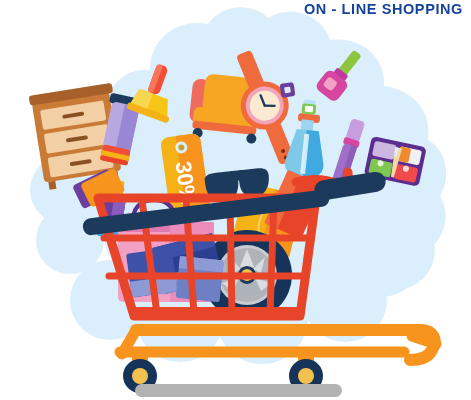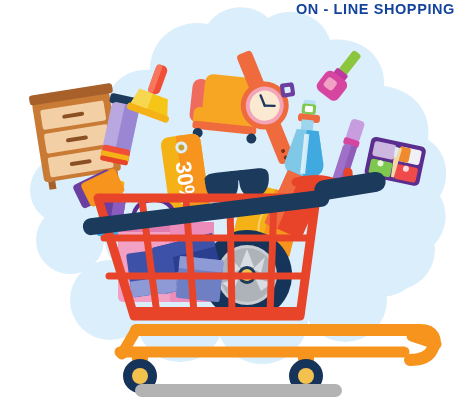--- a/index.html
+++ b/index.html
@@ -8,21 +8,21 @@
     width:471px;height:400px;
     background:#ffffff;
     font-family:"Liberation Sans", sans-serif;
     overflow:hidden;
     position:relative;
   }
   #stage{position:relative;width:471px;height:400px;overflow:hidden;background:#ffffff;}
   #art{position:absolute;left:0;top:0;width:471px;height:400px;}
   #title{
     position:absolute;
-    right:16px;top:1px;
+    right:8px;top:1px;
     font-size:14.5px;
     font-weight:bold;
     letter-spacing:0.6px;
     color:#14439c;
     white-space:nowrap;
     font-family:"Liberation Sans", sans-serif;
   }
 </style>
 </head>
 <body>

